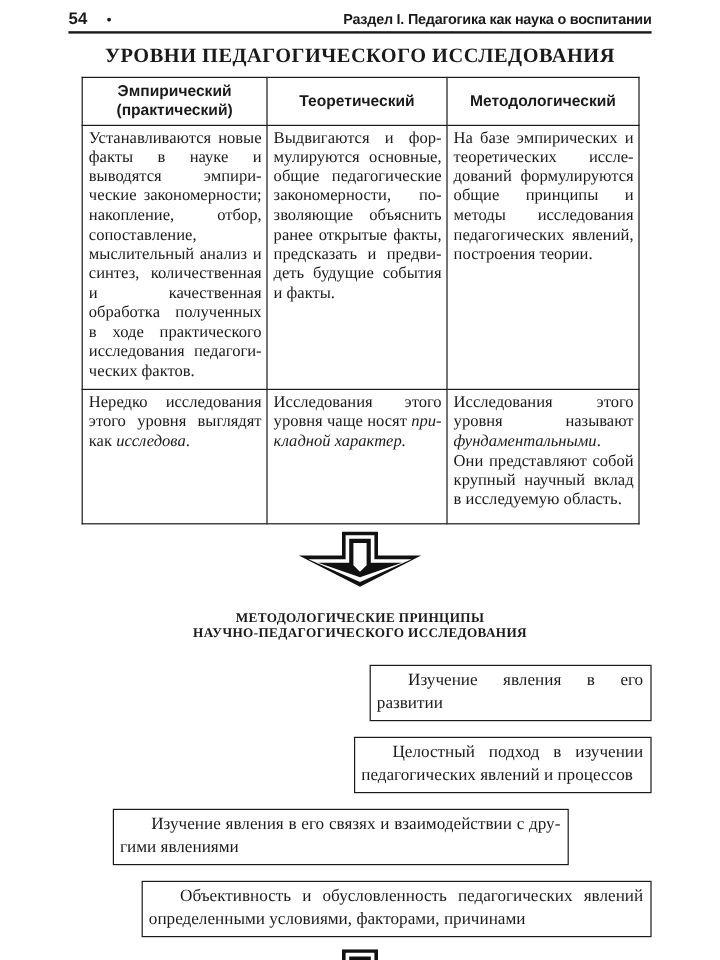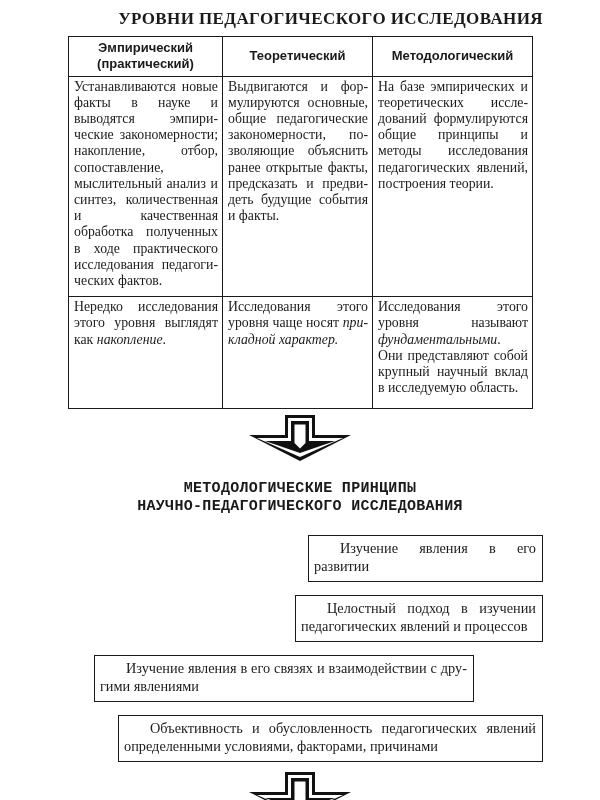--- a/index.html
+++ b/index.html
@@ -25,21 +25,21 @@
   .page-num { font-size: 14px; letter-spacing: 0.2px; }
   .head-bullet { font-size: 11px; margin-left: 16px; }
   .head-title {
     margin-left: auto;
     font-size: 12px;
     letter-spacing: -0.2px;
   }
 
   
   .title1 {
-    text-align: right;
+    text-align: center;
     font-family: "Liberation Serif", serif;
     font-weight: bold;
     font-size: 17px;
     letter-spacing: 0.4px;
     margin-top: 9px;
   }
 
   
   table.levels {
     border-collapse: collapse;
@@ -76,23 +76,23 @@
   td .it { font-style: italic; }
 
   
   .arrow-wrap { text-align: center; }
   .arrow-1 { margin-top: 6px; }
   .arrow-2 { margin-top: 10px; }
 
   
   .title2 {
     text-align: center;
-    font-family: Liberation Mono, monospace;
+    font-family: Liberation Serif, serif;
     font-weight: bold;
-    font-size: 15px;
+    font-size: 11px;
     line-height: 1.18;
     letter-spacing: 0.3px;
     margin-top: 14px;
   }
 
   
   .principles {
     margin-top: 19px;
   }
   .principle {
@@ -109,20 +109,25 @@
   .principle:nth-of-type(1) { width: 235px; }
   .principle:nth-of-type(2) { width: 248px; }
   .principle:nth-of-type(3) { width: 380px; margin-left: 37px; }
   .principle:nth-of-type(4) { width: 425px; }
 </style>
 </head>
 <body>
 
 <div class="page">
 
+  <div class="running-head">
+    <span class="page-num">54</span>
+    <span class="head-bullet">•</span>
+    <span class="head-title">Раздел I. Педагогика как наука о воспитании</span>
+  </div>
 
   <div class="title1">УРОВНИ ПЕДАГОГИЧЕСКОГО ИССЛЕДОВАНИЯ</div>
 
   <table class="levels">
     <colgroup>
         <col class="c1">
         <col class="c2">
         <col class="c3">
       </colgroup>
     <thead>
@@ -132,21 +137,21 @@
         <th>Методологический</th>
       </tr>
     </thead>
     <tbody>
       <tr class="row-tall">
         <td><span>Устанавливаются новые факты в науке и выводятся эмпири­ческие закономер­ности; накопление, отбор, сопоставление, мыслительный анализ и синтез, количествен­ная и качественная обработка полученных в ходе практического исследования педагоги­ческих фактов.</span></td>
         <td><span>Выдвигаются и фор­мулируются основные, общие педагогические закономерности, по­зволяющие объяснить ранее открытые факты, предсказать и предви­деть будущие события и факты.</span></td>
         <td><span>На базе эмпирических и теоретических иссле­дований формулиру­ются общие принципы и методы исследова­ния педагогических явлений, построения теории.</span></td>
       </tr>
       <tr class="row-short">
-        <td><span>Нередко исследования этого уровня выглядят как </span><span class="it">накопление</span><span>.</span></td>
+        <td><span>Нередко исследования этого уровня выглядят как </span><span class="it">исследова</span><span>.</span></td>
         <td><span>Исследования этого уровня чаще носят </span><span class="it">при­кладной характер.</span></td>
         <td><span>Исследования это­го уровня называют </span><span class="it">фундаментальными</span><span>. Они представляют со­бой крупный научный вклад в исследуемую область.</span></td>
       </tr>
     </tbody>
   </table>
 
   <div class="arrow-wrap arrow-1">
     <svg width="104" height="47" viewBox="0 0 104 47" aria-hidden="true">
       <path fill="#111" d="M37,0 H67 V20 H103 L52,46 L1,20 H37 Z"></path>
       <path fill="#fff" d="M40,3 H64 V23 H95 L52,42 L9,23 H40 Z"></path>

